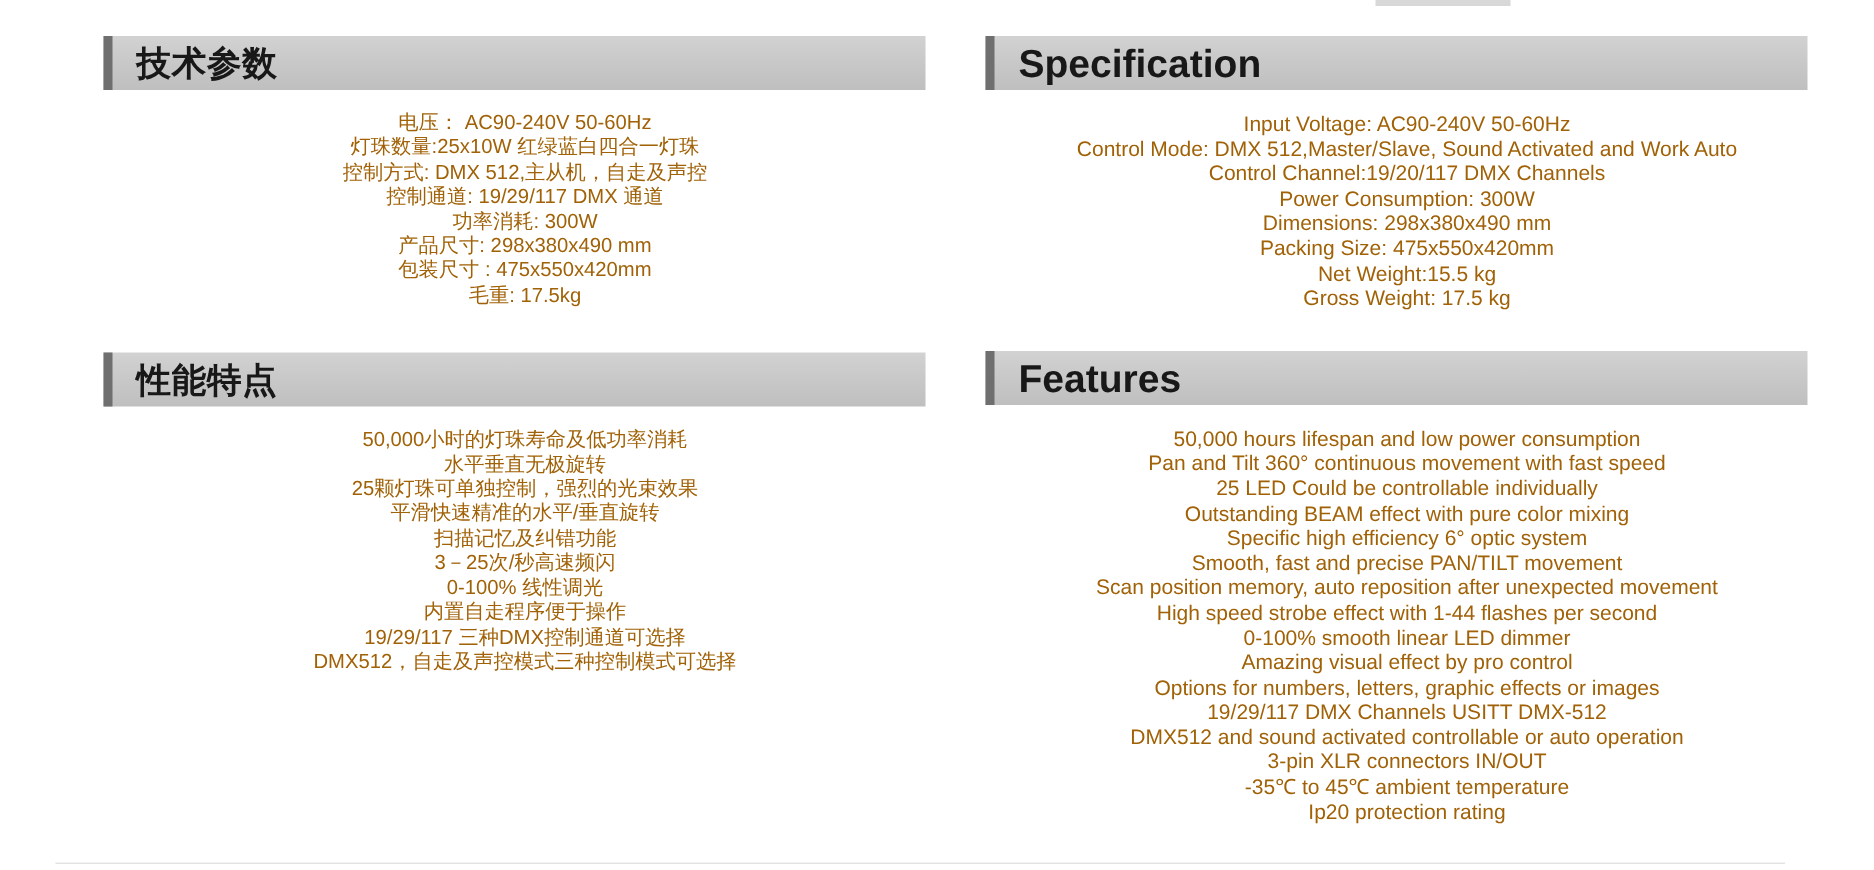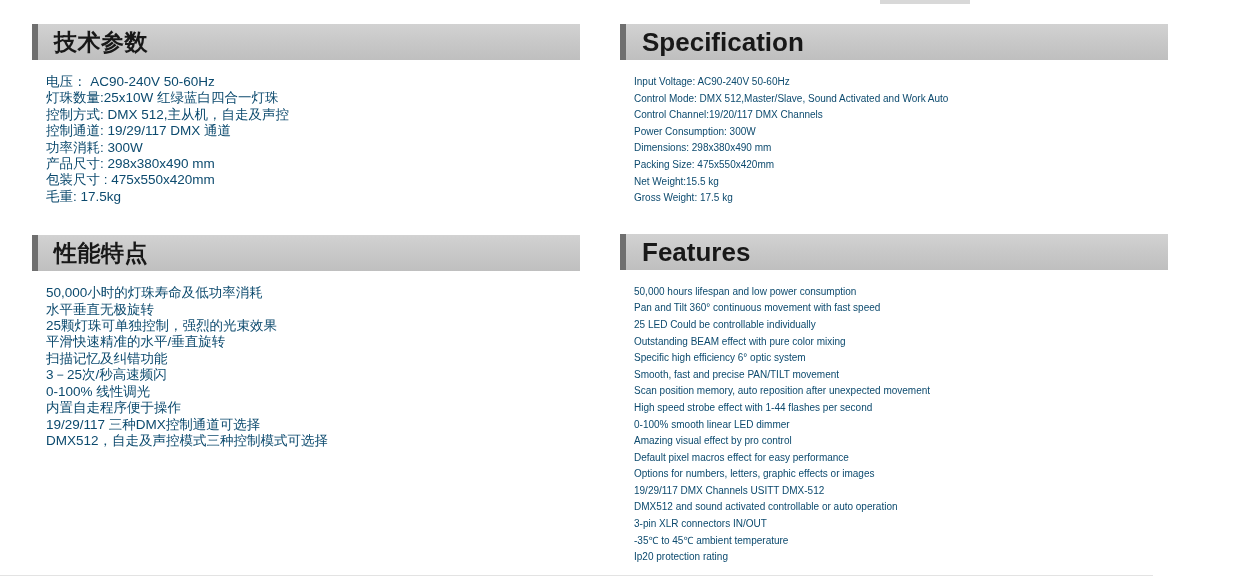--- a/index.html
+++ b/index.html
@@ -13,20 +13,21 @@
     font-family: "Liberation Sans", sans-serif;
     color: #1a1a1a;
     position: relative;
     overflow: hidden;
   }
   .page {
     position: relative;
     width: 1153px;
     height: 580px;
     box-sizing: border-box;
+    margin-left: 37px;
   }
   .col {
     position: absolute;
     top: 24px;
     width: 548px;
   }
   .col-left { left: 32px; }
   .col-right { left: 620px; }
 
   .section { margin-bottom: 0; }
@@ -64,25 +65,26 @@
   .body-list {
     margin: 0;
     padding: 0;
     list-style: none;
     padding-top: 14px;
     padding-left: 14px;
   }
   .body-list li {
     font-size: 13.5px;
     line-height: 16.4px;
-    color: #0c4a6e;
+    color: #a16207;
     white-space: nowrap;
+    text-align: center;
   }
   .body-list.en li {
-    font-size: 10px;
+    font-size: 14px;
     line-height: 16.6px;
   }
 
   .spec-gap { height: 30px; }
   .spec-gap-en { height: 27px; }
   .bottom-rule {
     position: absolute;
     left: 0;
     right: 0;
     bottom: 4px;
@@ -177,21 +179,20 @@
         <li>50,000 hours lifespan and low power consumption</li>
         <li>Pan and Tilt 360°  continuous movement with fast speed</li>
         <li>25 LED Could be controllable individually</li>
         <li>Outstanding BEAM effect with pure color mixing</li>
         <li>Specific high efficiency 6°  optic system</li>
         <li>Smooth, fast and precise PAN/TILT movement</li>
         <li>Scan position memory, auto reposition after unexpected movement</li>
         <li>High speed strobe effect with 1-44 flashes per second</li>
         <li>0-100% smooth linear LED dimmer</li>
         <li>Amazing visual effect by pro control</li>
-        <li>Default pixel macros effect for easy performance</li>
         <li>Options for numbers, letters, graphic effects or images</li>
         <li>19/29/117 DMX Channels USITT DMX-512</li>
         <li>DMX512 and sound activated controllable or auto operation</li>
         <li>3-pin XLR connectors IN/OUT</li>
         <li>-35℃ to 45℃ ambient temperature</li>
         <li>Ip20 protection rating</li>
       </ul>
     </div>
 
   </div>

